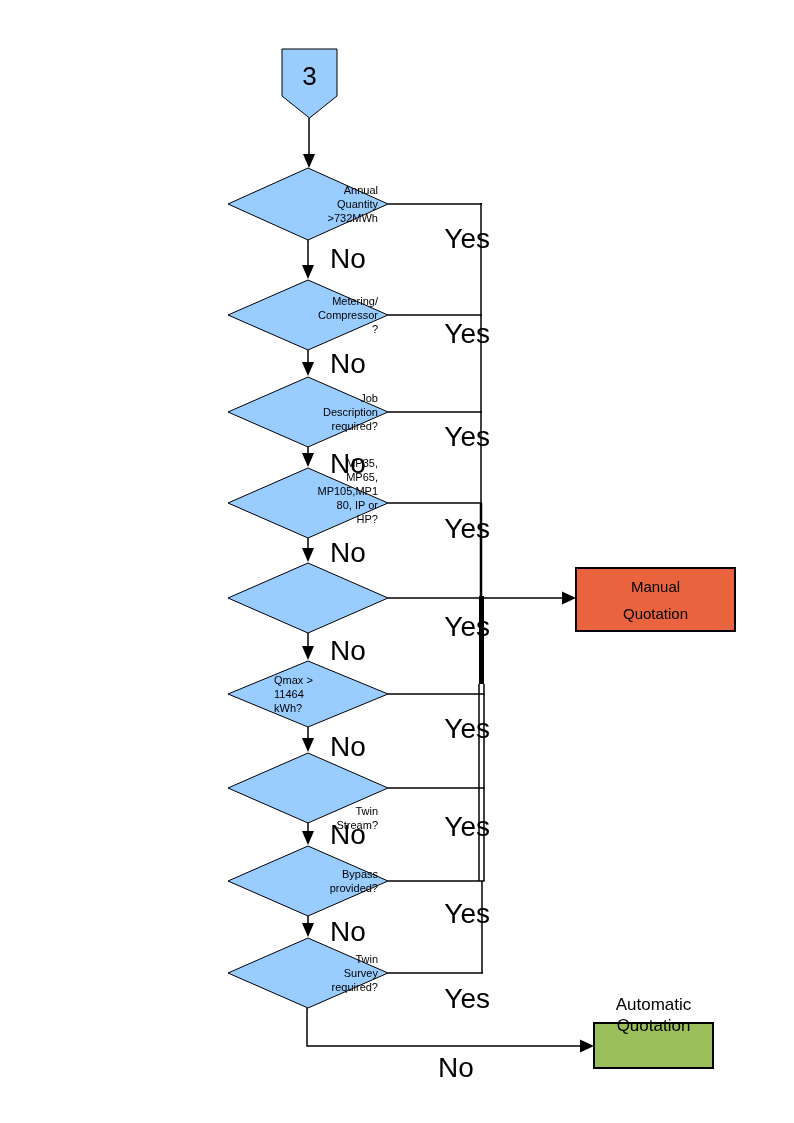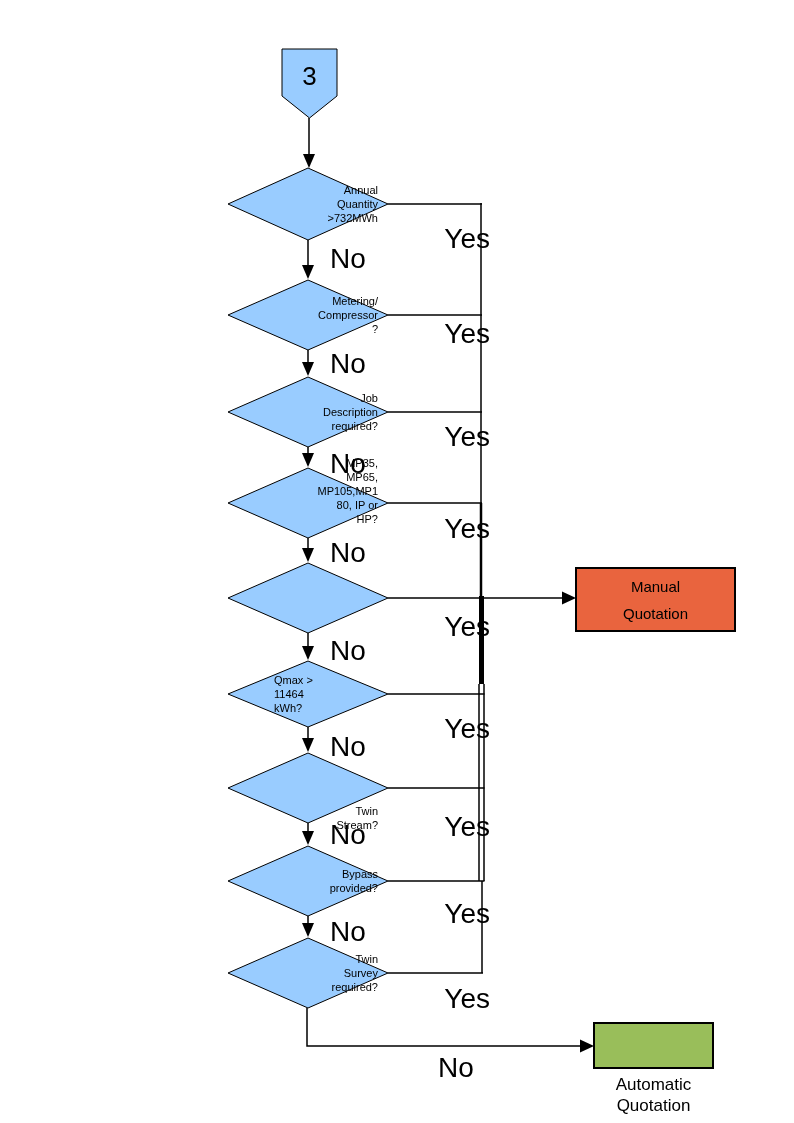--- a/index.html
+++ b/index.html
@@ -18,21 +18,21 @@
   .head{fill:var(--line,#000);stroke:none;}
   .lbl{position:absolute;color:#000;white-space:pre-line;}
   .node-lbl{font-size:11px;line-height:14px;text-align:right;width:140px;left:238px;}
   .node-lbl.left{text-align:left;width:90px;left:274px;}
   .edge-lbl{font-size:28px;line-height:30px;}
   .yes-lbl{left:444px;width:46px;text-align:right;}
   .no-lbl{left:330px;}
   .conn-lbl{left:282px;top:60px;width:55px;text-align:center;font-size:26px;line-height:32px;}
   .box-lbl{display:flex;align-items:center;justify-content:center;text-align:center;}
   .manual-lbl{left:576px;top:568px;width:159px;height:63px;font-size:15px;line-height:27px;}
-  .auto-lbl{left:594px;top:1072px;width:119px;height:45px;font-size:17px;line-height:21px;}
+  .auto-lbl{left:594px;top:992px;width:119px;height:45px;font-size:17px;line-height:21px;}
 </style>
 </head>
 <body style="background: rgb(255, 255, 255); --line: #000000;">
 
 <div id="canvas">
   <svg width="794" height="1123" viewBox="0 0 794 1123">
 
     <polygon class="shape" points="282,49 337,49 337,96 309.5,118 282,96" fill="#99CCFF"></polygon>
 
     <line class="ln" x1="309" y1="118" x2="309" y2="155"></line>

